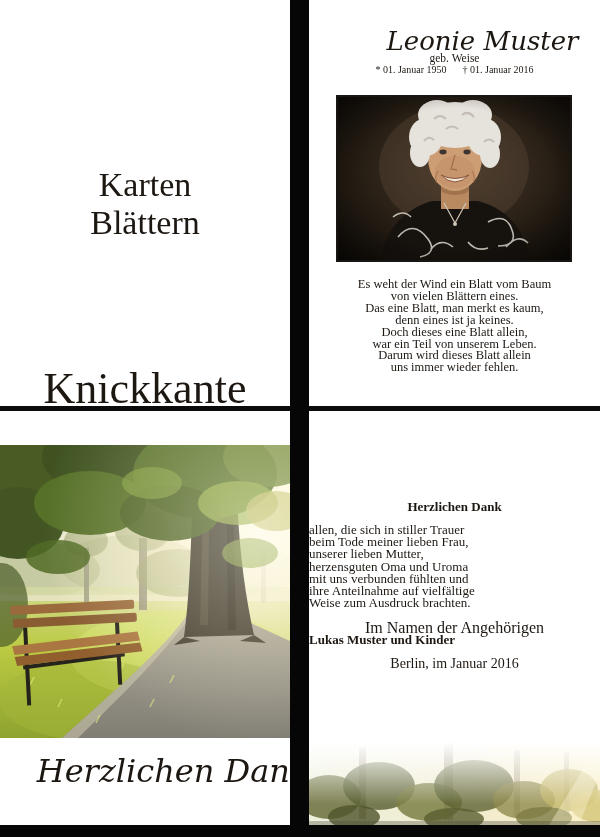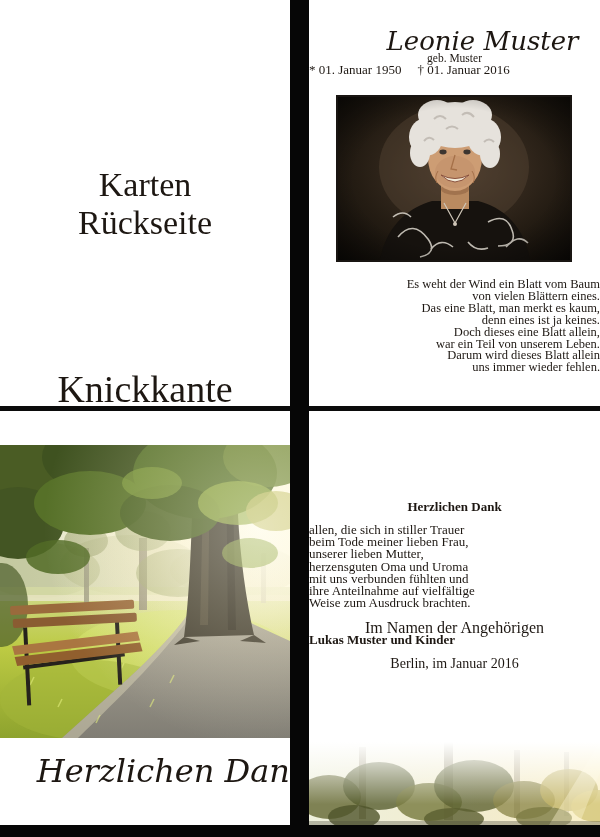--- a/index.html
+++ b/index.html
@@ -9,51 +9,51 @@
   }
   .abs{position:absolute;}
   
   .v-divider{left:290px;top:0;width:19px;height:837px;background:#060606;}
   .fold-line{left:0;top:406px;width:600px;height:5px;background:#0b0b0b;}
   .bottom-bar{left:0;top:825px;width:600px;height:12px;background:#060606;}
   
   .back-label{left:0;top:166px;width:290px;text-align:center;
     font-size:34px;line-height:38px;white-space:pre-line;}
   .fold-label{left:0;top:370px;width:290px;text-align:center;
-    font-size:38px;line-height:38px;}
+    font-size:44px;line-height:38px;}
   .script{font-family:"DejaVu Serif","Liberation Serif",serif;font-style:italic;padding-left:28px;}
   .thanks-script{left:0;top:752px;width:290px;text-align:center;font-size:32px;line-height:38px;}
   .park-photo{left:0;top:445px;width:290px;height:293px;}
   .park-photo svg{display:block;}
   
   .name-script{left:309px;top:27px;width:291px;text-align:center;font-size:26px;line-height:28px;}
   .maiden{left:309px;top:52px;width:291px;text-align:center;font-size:11.5px;line-height:12px;}
-  .dates{left:309px;top:64px;width:291px;text-align:left;font-size:13px;line-height:12px;}
+  .dates{left:309px;top:64px;width:291px;text-align:center;font-size:10px;line-height:12px;}
   .dates span{display:inline-block;}
   .dates .birth{margin-right:16px;}
   .portrait{left:336px;top:95px;width:232px;height:163px;border:2px solid #191512;background:#141009;}
   .portrait svg{display:block;}
-  .poem{left:309px;top:279px;width:291px;text-align:right;font-size:12.5px;line-height:11.9px;
+  .poem{left:309px;top:279px;width:291px;text-align:center;font-size:12.5px;line-height:11.9px;
     white-space:pre-line;}
   
   .thanks-heading{left:309px;top:500px;width:291px;text-align:center;font-size:13px;line-height:13px;font-weight:bold;}
   .thanks-body{left:309px;top:524px;width:266px;font-size:13px;line-height:12.2px;white-space:pre-line;}
   .on-behalf{left:309px;top:621px;width:291px;text-align:center;font-size:16px;line-height:13px;}
   .family{left:309px;top:633px;width:291px;text-align:left;font-size:13px;line-height:13px;font-weight:bold;}
   .place-date{left:309px;top:657px;width:291px;text-align:center;font-size:14px;line-height:13px;}
   .trees-faded{left:309px;top:742px;width:291px;height:83px;}
   .trees-faded svg{display:block;}
 </style>
 </head>
 <body>
 
 <div id="card">
 
   <div class="abs back-label">Karten
-Rückseite</div>
+Blättern</div>
   <div class="abs fold-label">Knickkante</div>
 
   <div class="abs park-photo">
     <svg width="290" height="293" viewBox="0 0 290 293" xmlns="http://www.w3.org/2000/svg">
       <defs>
         <linearGradient id="sky" x1="0" y1="0" x2="1" y2="0">
           <stop offset="0" stop-color="#dfe3c6"></stop>
           <stop offset="0.55" stop-color="#f3efd6"></stop>
           <stop offset="1" stop-color="#fffce9"></stop>
         </linearGradient>
@@ -139,21 +139,21 @@
         <polygon points="2,51 128,43 130,52 4,60" fill="#915f2e"></polygon>
       </g>
 
       <rect x="0" y="0" width="290" height="293" fill="url(#glow)" opacity="0.45"></rect>
     </svg>
   </div>
 
   <div class="abs thanks-script script">Herzlichen Dank</div>
 
   <div class="abs name-script script">Leonie Muster</div>
-  <div class="abs maiden">geb. Muster</div>
+  <div class="abs maiden">geb. Weise</div>
   <div class="abs dates">
     <span class="birth">* 01. Januar 1950</span><span class="death">† 01. Januar 2016</span>
   </div>
 
   <div class="abs portrait">
     <svg width="232" height="163" viewBox="0 0 232 163" xmlns="http://www.w3.org/2000/svg">
       <defs>
         <radialGradient id="pbg" cx="0.52" cy="0.45" r="0.75">
           <stop offset="0" stop-color="#4a3a2c"></stop>
           <stop offset="0.6" stop-color="#241c13"></stop>

